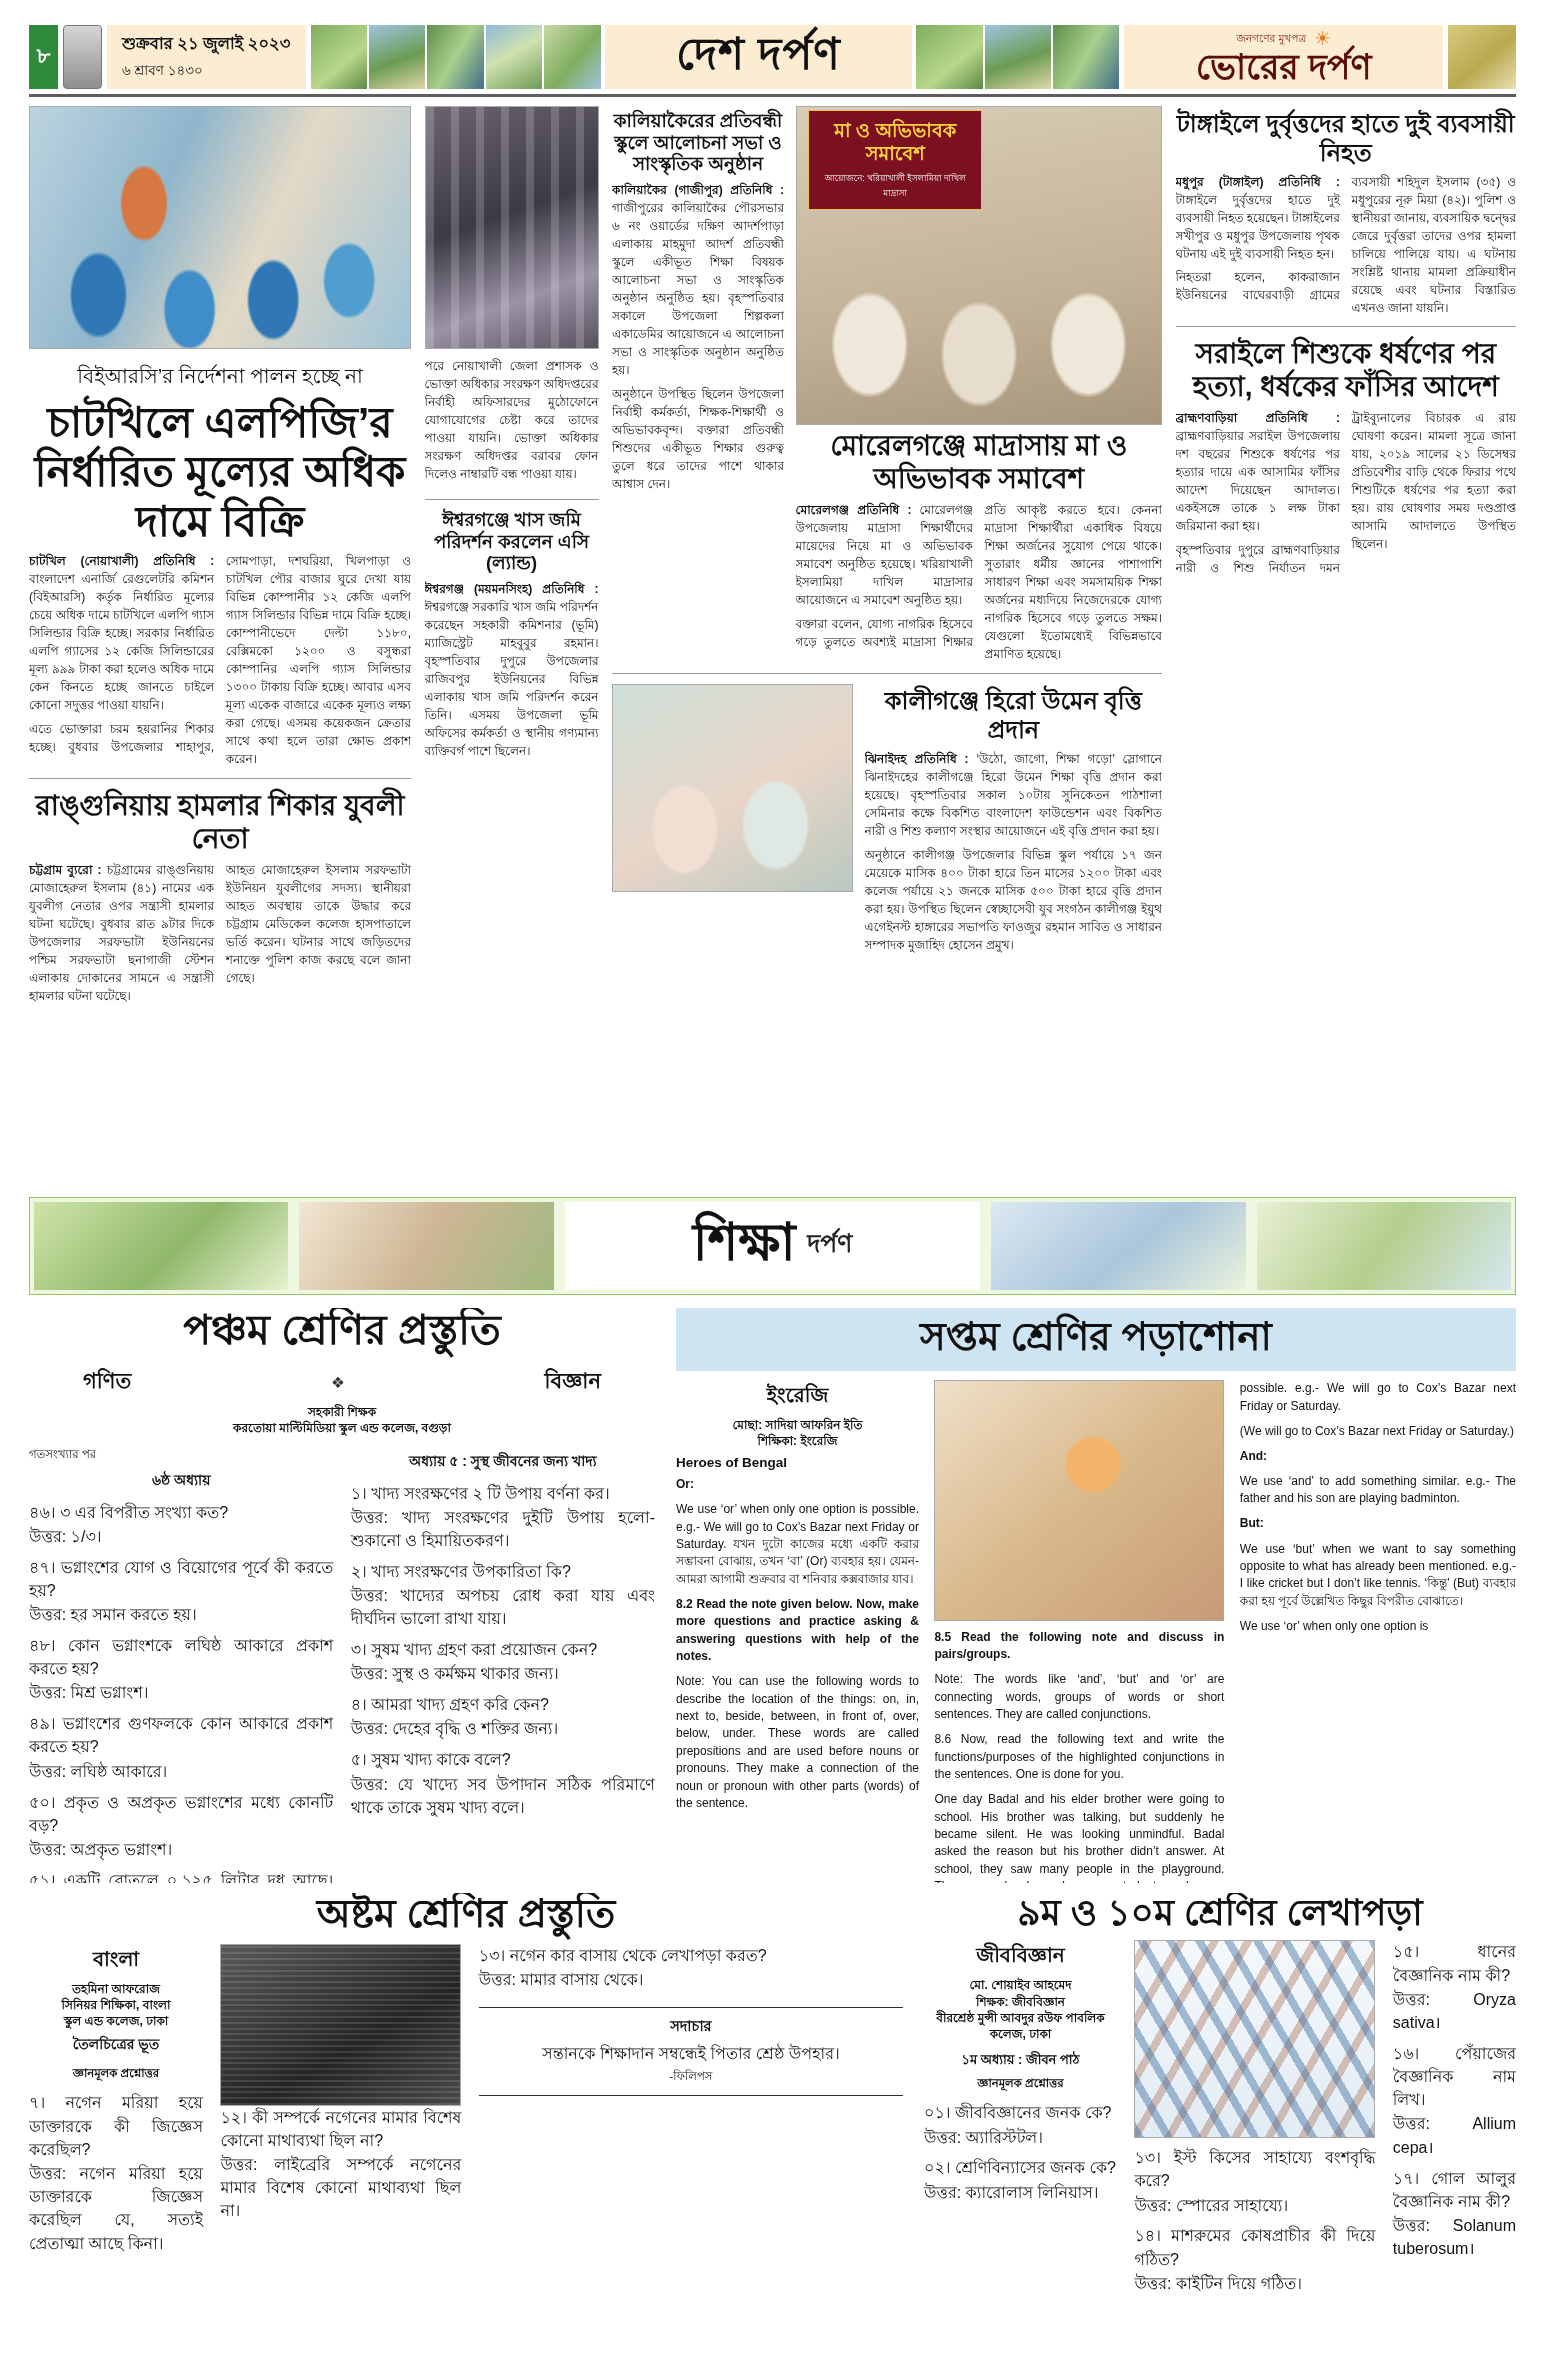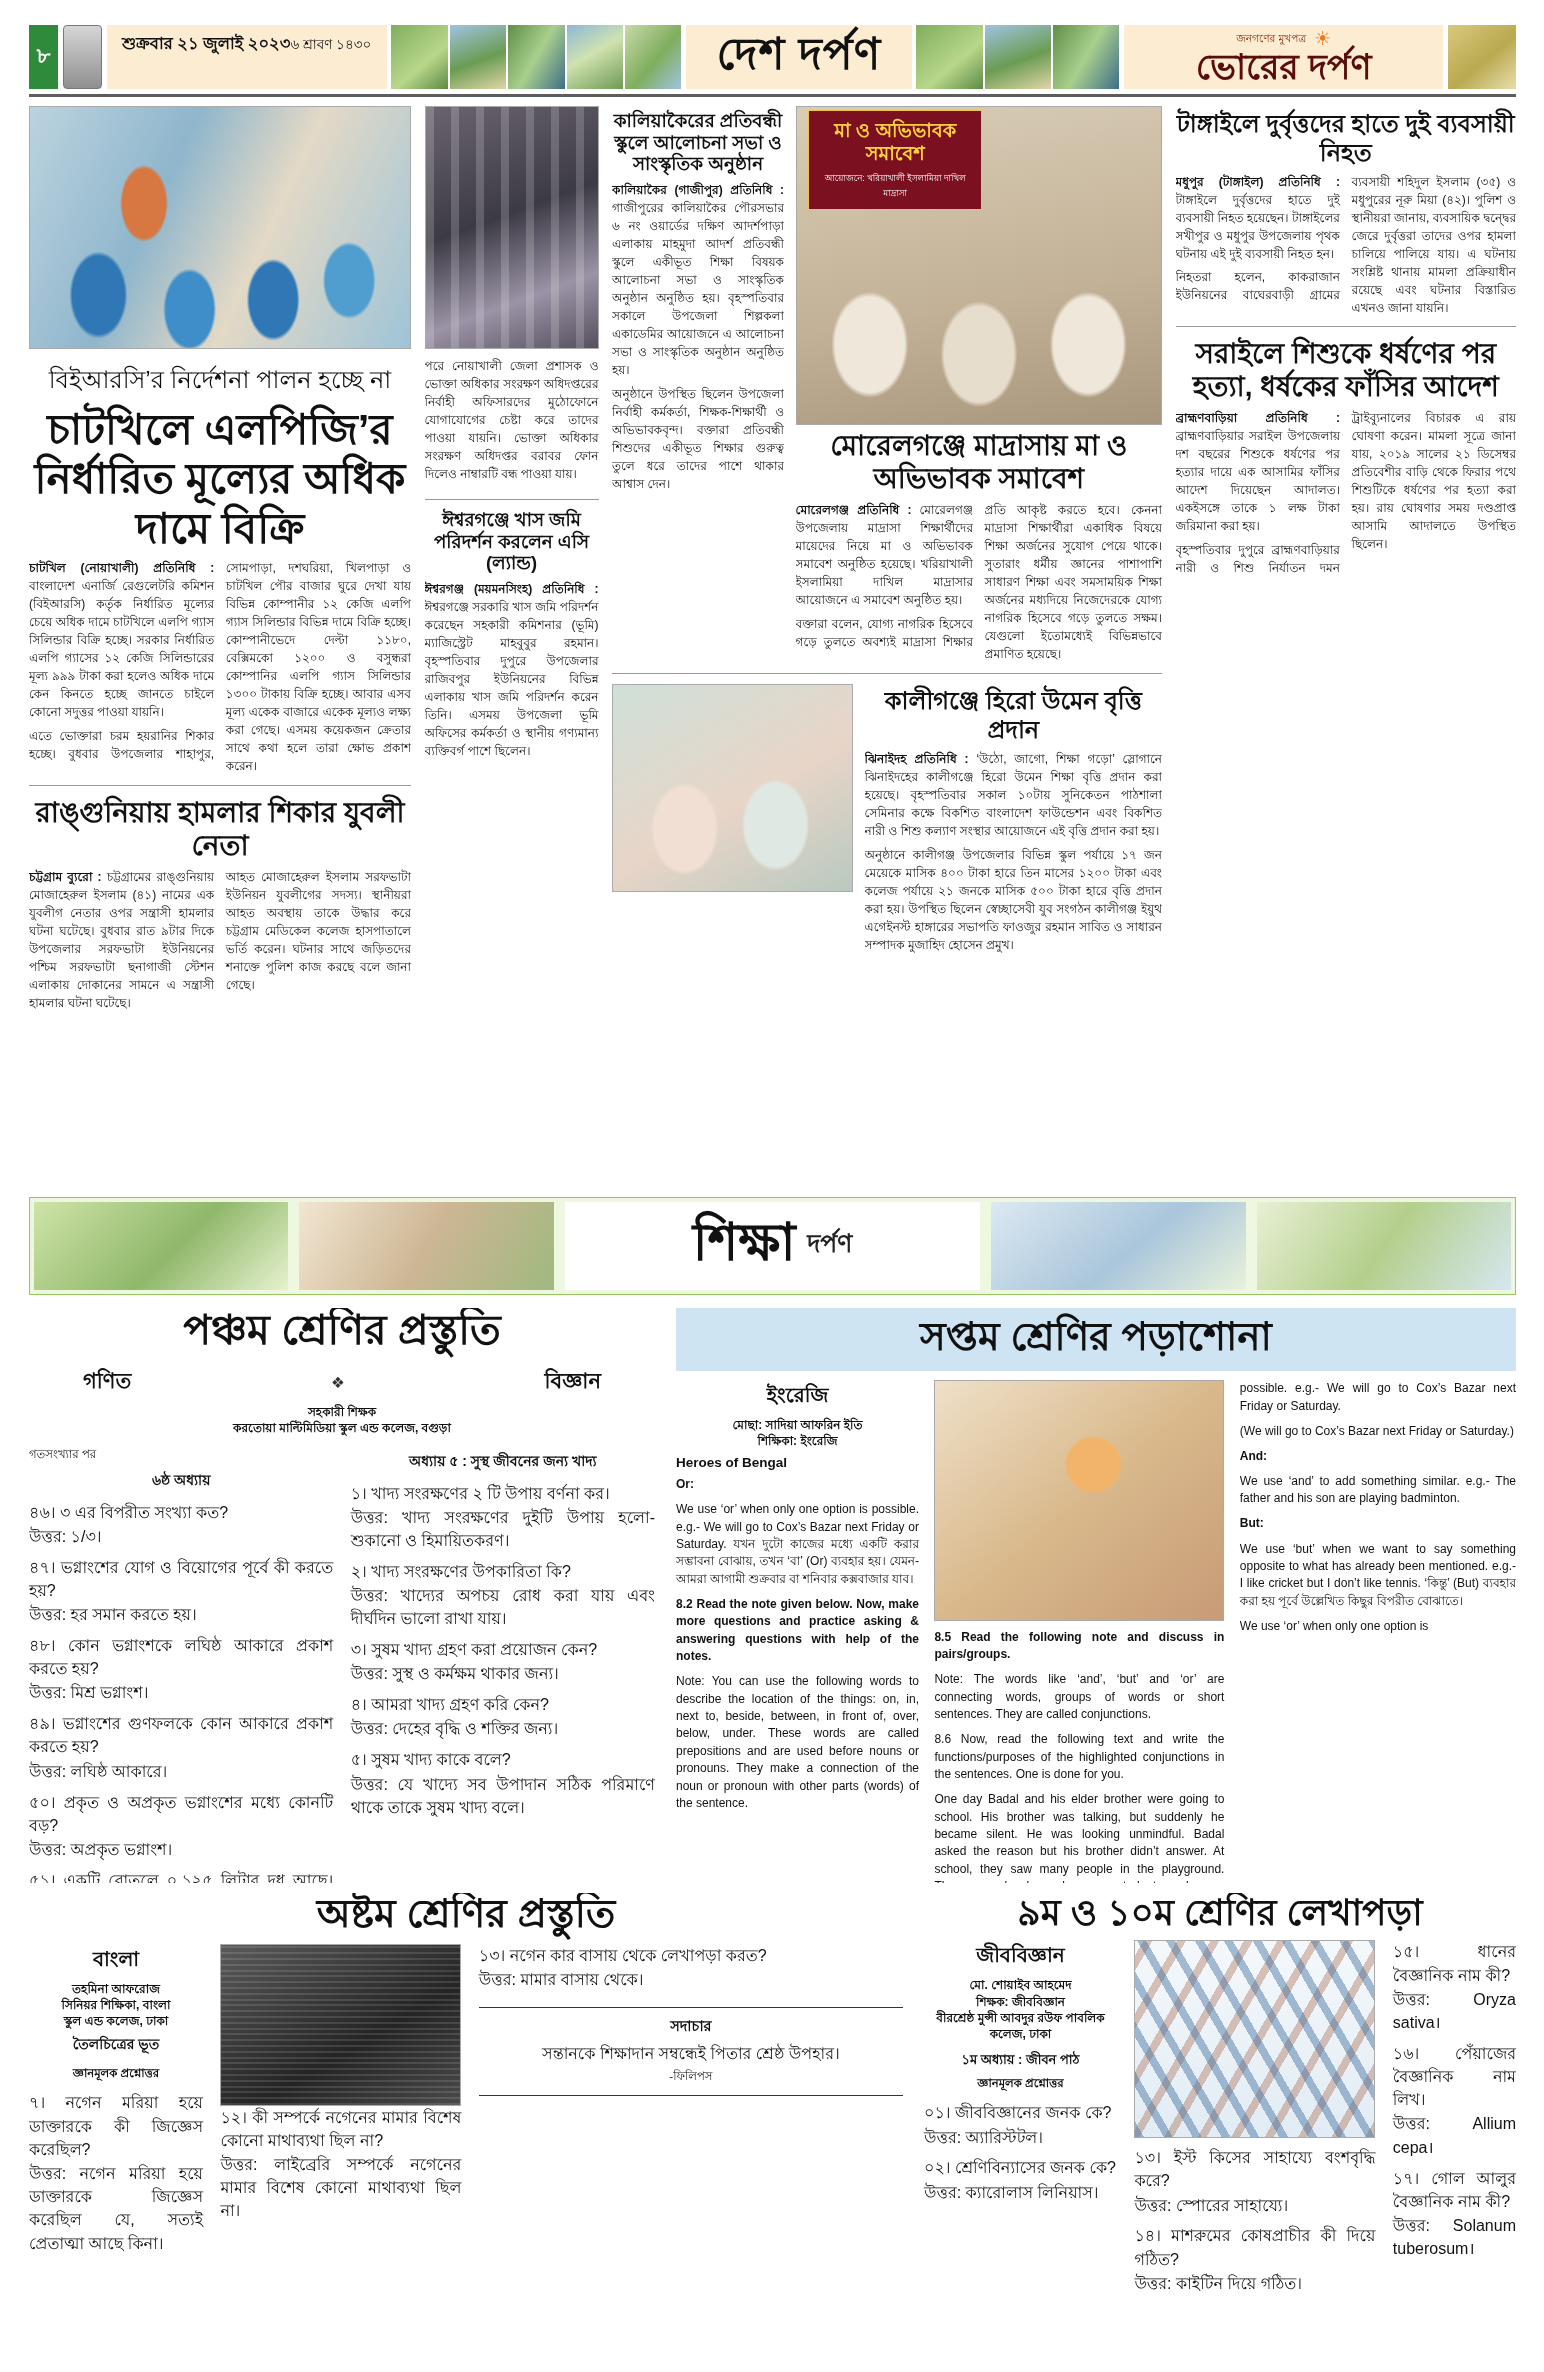--- a/index.html
+++ b/index.html
@@ -4,21 +4,21 @@
 <style>
   *{margin:0;padding:0;box-sizing:border-box}
   html,body{background:#ffffff}
   body{width:1545px;min-height:2372px;font-family:"Liberation Sans","DejaVu Sans",sans-serif;color:#111}
   .page{width:1545px;padding:25px 29px 19.3px 29px}
 
   
   .hdr{display:flex;gap:4.8px;height:64px;align-items:stretch}
   .pgnum{width:29px;background:#2f8a3c;color:#fff;font-size:21px;font-weight:bold;display:flex;align-items:center;justify-content:center}
   .cam{width:39px;background:linear-gradient(#d6d6d6,#8f8f8f);border-radius:3.9px;border:1px solid #777}
-  .datebox{background:#fcecd2;padding:5.8px 15.4px;display:flex;flex-direction:row;justify-content:center;white-space:nowrap}
+  .datebox{background:#fcecd2;padding:5.8px 15.4px;display:flex;flex-direction:column;justify-content:center;white-space:nowrap}
   .datebox .d1{font-weight:bold;font-size:16.4px}
   .datebox .d2{font-size:13.5px;margin-top:2.9px}
   .strip{display:flex;gap:1.9px;width:290px}
   .strip.s2{width:203px}
   .t{flex:1}
   .t:nth-child(1){background:linear-gradient(140deg,#7fae5e,#b8d78a 60%,#5d8a46)}
   .t:nth-child(2){background:linear-gradient(160deg,#9fc3e0,#6b9c53 55%,#e0d6a8)}
   .t:nth-child(3){background:linear-gradient(120deg,#5f8f4a,#a9cf8d 50%,#3f6e86)}
   .t:nth-child(4){background:linear-gradient(150deg,#8fb8d8,#cfe2b0 45%,#6f9a55)}
   .t:nth-child(5){background:linear-gradient(130deg,#c9d9a9,#7fae5e 55%,#9fc3e0)}
@@ -49,21 +49,21 @@
       radial-gradient(77px 106px at 50% 78%,#e7ddcc 0 45%,transparent 50%),
       radial-gradient(77px 106px at 80% 75%,#efe7da 0 45%,transparent 50%),
       linear-gradient(170deg,#d9cdb7,#c2b196 60%,#a8967c)}
   .poster{position:absolute;left:11.6px;top:3px;width:174px;background:#7a1020;color:#ffd23f;text-align:center;padding:7.7px 5.8px;border:1.9px solid #efc14c}
   .poster .p1{font-size:19.3px;font-weight:bold;line-height:1.2}
   .poster .p2{font-size:8.7px;color:#fff;margin-top:5.8px}
   .ph-schol{height:208px;background:
       radial-gradient(68px 92px at 30% 70%,#f0dfd2 0 45%,transparent 50%),
       radial-gradient(68px 92px at 68% 68%,#dfe8e2 0 45%,transparent 50%),
       linear-gradient(150deg,#cfe0d8,#e8d5c8 55%,#b9c9c0)}
-  .kick{font-size:24px;text-align:center;margin:11.6px 0 1.9px}
+  .kick{font-size:20px;text-align:center;margin:11.6px 0 1.9px}
   .hl{font-weight:bold;text-align:center;line-height:1.18;margin:3.9px 0 5.8px}
   .hl35{font-size:42px}.hl30{font-size:28px}.hl26{font-size:24px}.hl20{font-size:18.3px}
   .dl{font-weight:bold}
   .bd{font-size:12px;line-height:1.5;text-align:justify}
   .bd p{margin-bottom:5.8px}
   .c2{column-count:2;column-gap:11.6px}
   .clip330{max-height:319px;overflow:hidden}
   .clip300{max-height:290px;overflow:hidden}
   .clip260{max-height:251px;overflow:hidden}
   .clip240{max-height:232px;overflow:hidden}

